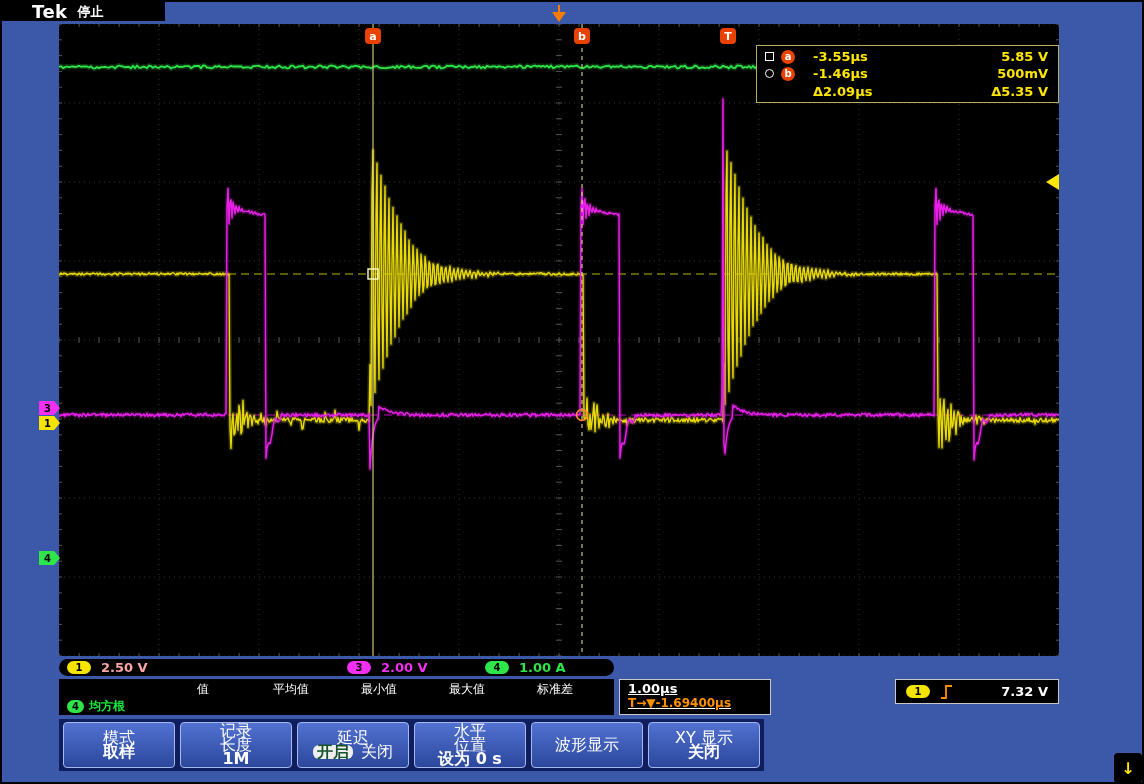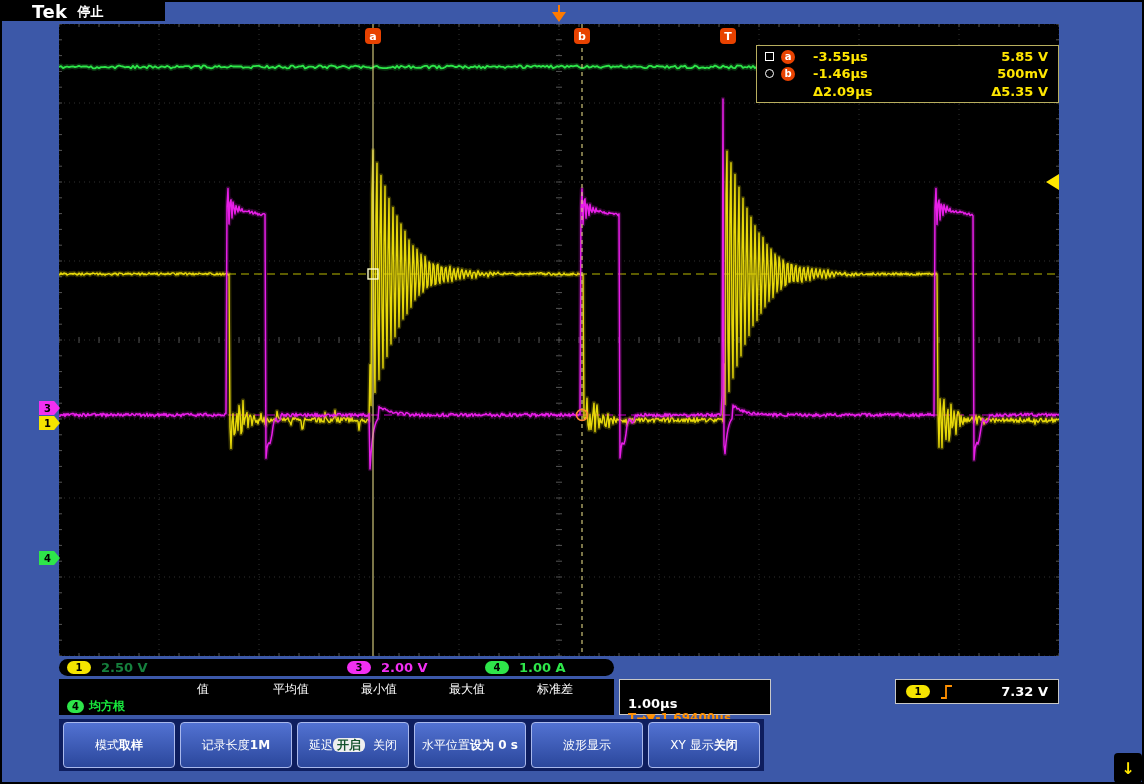--- a/index.html
+++ b/index.html
@@ -24,29 +24,29 @@
   .scalebar{position:absolute;left:57px;top:657px;width:555px;height:17px;background:#000;border-radius:9px;}
   .pill{position:absolute;top:2px;width:24px;height:13px;border-radius:7px;color:#000;font-size:10px;font-weight:bold;display:flex;align-items:center;justify-content:center;}
   .sb-label{position:absolute;top:1px;font-size:13px;font-weight:bold;}
   .meas{position:absolute;left:57px;top:677px;width:555px;height:36px;background:#000;color:#fff;}
   .meas-row{position:absolute;left:100px;width:440px;display:grid;grid-template-columns:repeat(5,88px);text-align:center;font-size:12px;}
   .meas-head{top:2px;}
   .meas-vals{top:19px;color:#17e83c;font-weight:bold;}
   .meas-src{position:absolute;left:8px;top:19px;display:flex;align-items:center;gap:5px;color:#17e83c;font-size:12px;font-weight:bold;}
   .mini-pill{width:17px;height:13px;border-radius:7px;background:#2ee64a;color:#000;display:flex;align-items:center;justify-content:center;font-size:10px;font-weight:bold;}
   .infobox{position:absolute;background:#000;border:1px solid #c8c8c8;color:#fff;box-sizing:border-box;}
-  .hbox{left:617px;top:677px;width:152px;height:36px;padding:16px 8px;}
+  .hbox{left:617px;top:677px;width:152px;height:36px;padding:1px 8px;text-decoration:underline;}
   .hscale{font-size:13px;font-weight:bold;}
   .hpos{font-size:12px;font-weight:bold;color:#ff9000;}
   .rbox{left:773px;top:677px;width:113px;height:36px;padding:2px 6px;font-size:12px;font-weight:bold;line-height:16px;}
   .tbox{left:893px;top:677px;width:164px;height:25px;display:flex;align-items:center;gap:10px;padding:0 10px;}
   .tlevel{margin-left:auto;font-size:13px;font-weight:bold;}
   .pill-inline{width:24px;height:13px;border-radius:7px;color:#000;font-size:10px;font-weight:bold;display:flex;align-items:center;justify-content:center;}
   .menu{position:absolute;left:57px;top:717px;width:705px;height:52px;background:#0e1e5f;display:flex;gap:5px;padding:3px 4px;box-sizing:border-box;}
-  .menu-btn{flex:1;background:linear-gradient(#5272d2,#2b479c);border:1px solid #a9b8ec;border-radius:4px;color:#fff;display:flex;align-items:center;justify-content:center;font-size:12px;line-height:14px;cursor:pointer;}
+  .menu-btn{flex:1;background:linear-gradient(#5272d2,#2b479c);border:1px solid #a9b8ec;border-radius:4px;color:#fff;display:flex;flex-direction:column;align-items:center;justify-content:center;font-size:16px;line-height:14px;cursor:pointer;}
   .btn-strong{font-weight:bold;}
   .btn-row{display:flex;gap:8px;align-items:center;}
   .chip{background:#efefef;color:#14532d;border-radius:6px;padding:0 4px;font-weight:bold;}
   .dtbox{position:absolute;left:946px;top:737px;width:111px;height:40px;background:#000;color:#fff;font-size:13px;font-weight:bold;display:flex;flex-direction:column;justify-content:center;padding-left:8px;gap:1px;box-sizing:border-box;}
   .pagearrow{position:absolute;left:1112px;top:751px;width:28px;height:30px;background:#000;border-radius:4px;color:#ffe600;display:flex;align-items:center;justify-content:center;font-size:16px;font-weight:bold;}
 </style>
 </head>
 <body>
 
 <div class="screen">
@@ -103,21 +103,21 @@
       <span class="ro-val">Δ5.35 V</span>
     </div>
   </div>
 
   <div class="chtag" style="top:399px;background:#f22ff2;">3</div>
   <div class="chtag" style="top:414px;background:#f5e400;">1</div>
   <div class="chtag" style="top:549px;background:#2ee64a;">4</div>
 
   <div class="scalebar">
     <span class="pill" style="left:8px;background:#f5e400;">1</span>
-    <span class="sb-label" style="left:42px;color:#15803d;">2.50 V</span>
+    <span class="sb-label" style="left:42px;color:#fca5a5;">2.50 V</span>
     <span class="pill" style="left:288px;background:#f22ff2;">3</span>
     <span class="sb-label" style="left:322px;color:#f22ff2;">2.00 V</span>
     <span class="pill" style="left:426px;background:#2ee64a;">4</span>
     <span class="sb-label" style="left:460px;color:#2ee64a;">1.00 A</span>
   </div>
 
   <div class="meas">
     <div class="meas-row meas-head">
       <span>值</span>
       <span>平均值</span>

